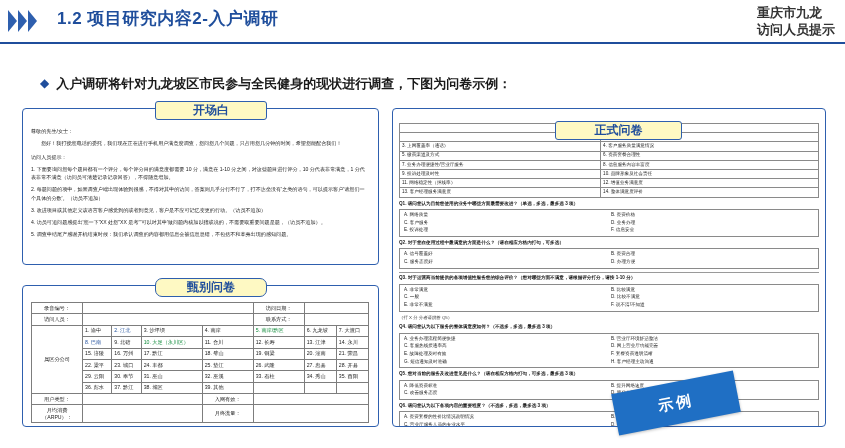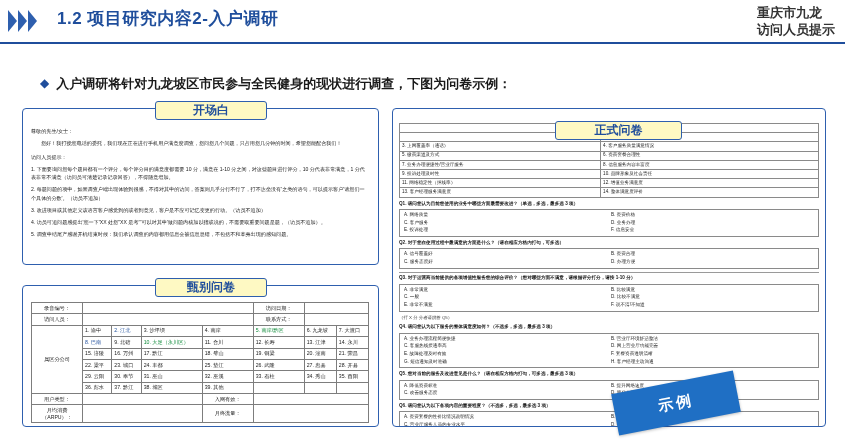--- a/index.html
+++ b/index.html
@@ -62,21 +62,21 @@
   #panel-opening{left:22px;top:108px;width:355px;height:155px;}
   #title-opening{left:155px;top:101px;width:90px;height:17px;line-height:17px;}
   .op-body{
     position:absolute;left:8px;top:18px;width:338px;
     font-size:5.1px;color:#222;line-height:8.6px;
   }
   .op-body p{margin:0 0 3.5px 0;}
   .op-body p.ind{text-indent:10px;}
   
   #panel-select{left:22px;top:285px;width:355px;height:140px;}
-  #title-select{left:155px;top:278px;width:90px;height:17px;line-height:17px;}
+  #title-select{left:155px;top:278px;width:90px;height:17px;line-height:17px;border-radius:7px;}
   table.sel{
     position:absolute;left:8px;top:16px;width:338px;
     border-collapse:collapse;font-size:5.2px;color:#222;
   }
   table.sel td{
     border:0.6px solid #7d7d7d;padding:1.2px 2px;height:8px;vertical-align:middle;
   }
   td.lbl{width:46px;text-align:center;background:#fff;}
   td.blue{color:#1f4e9c;}
   .green{color:#0f8b3a;}

